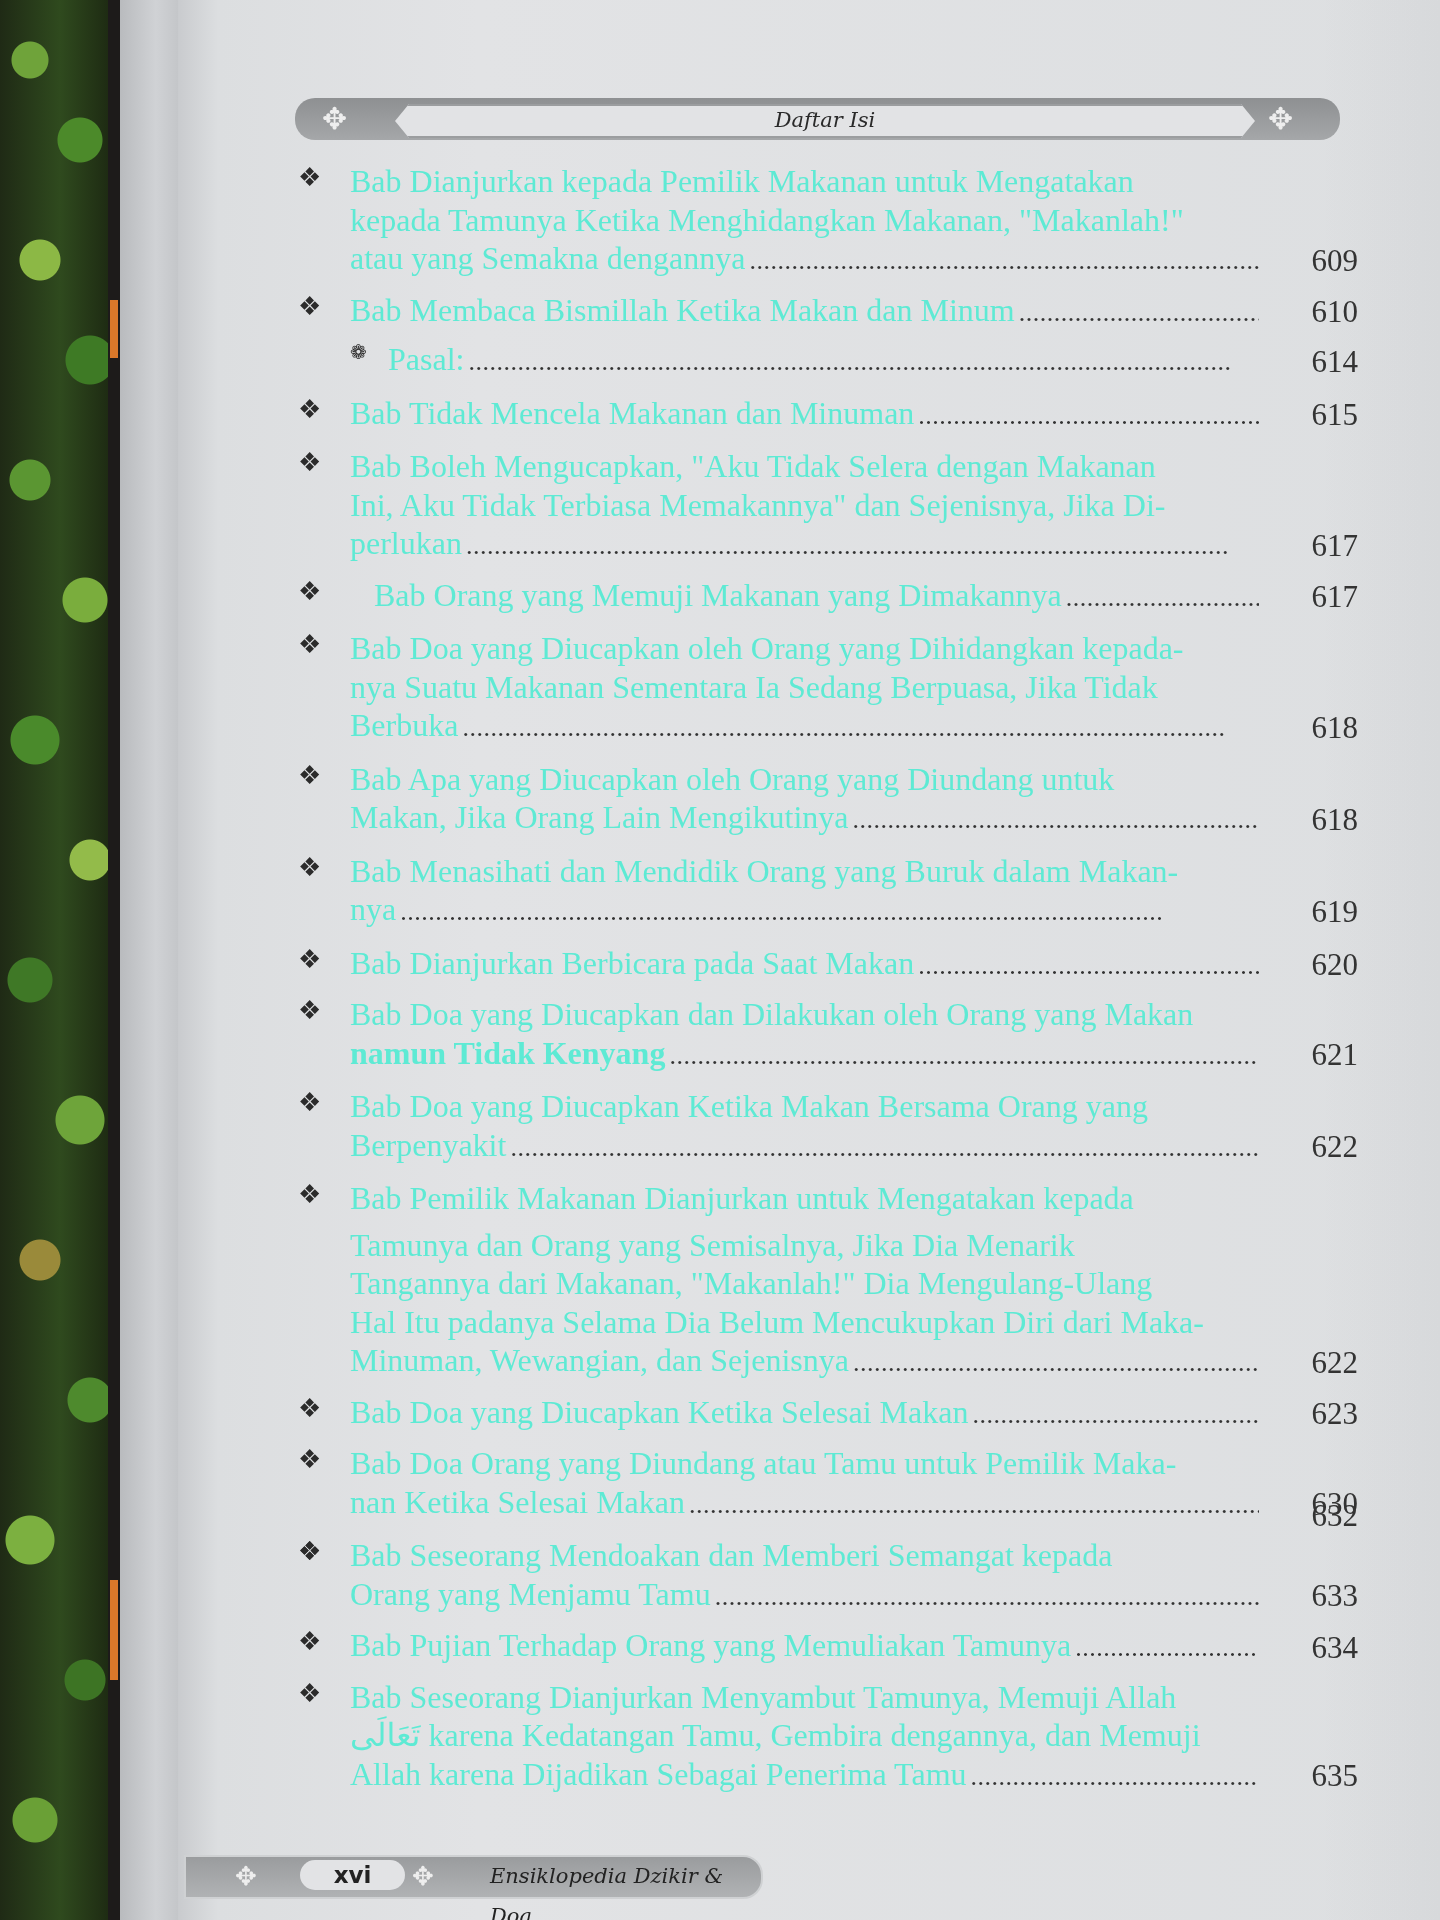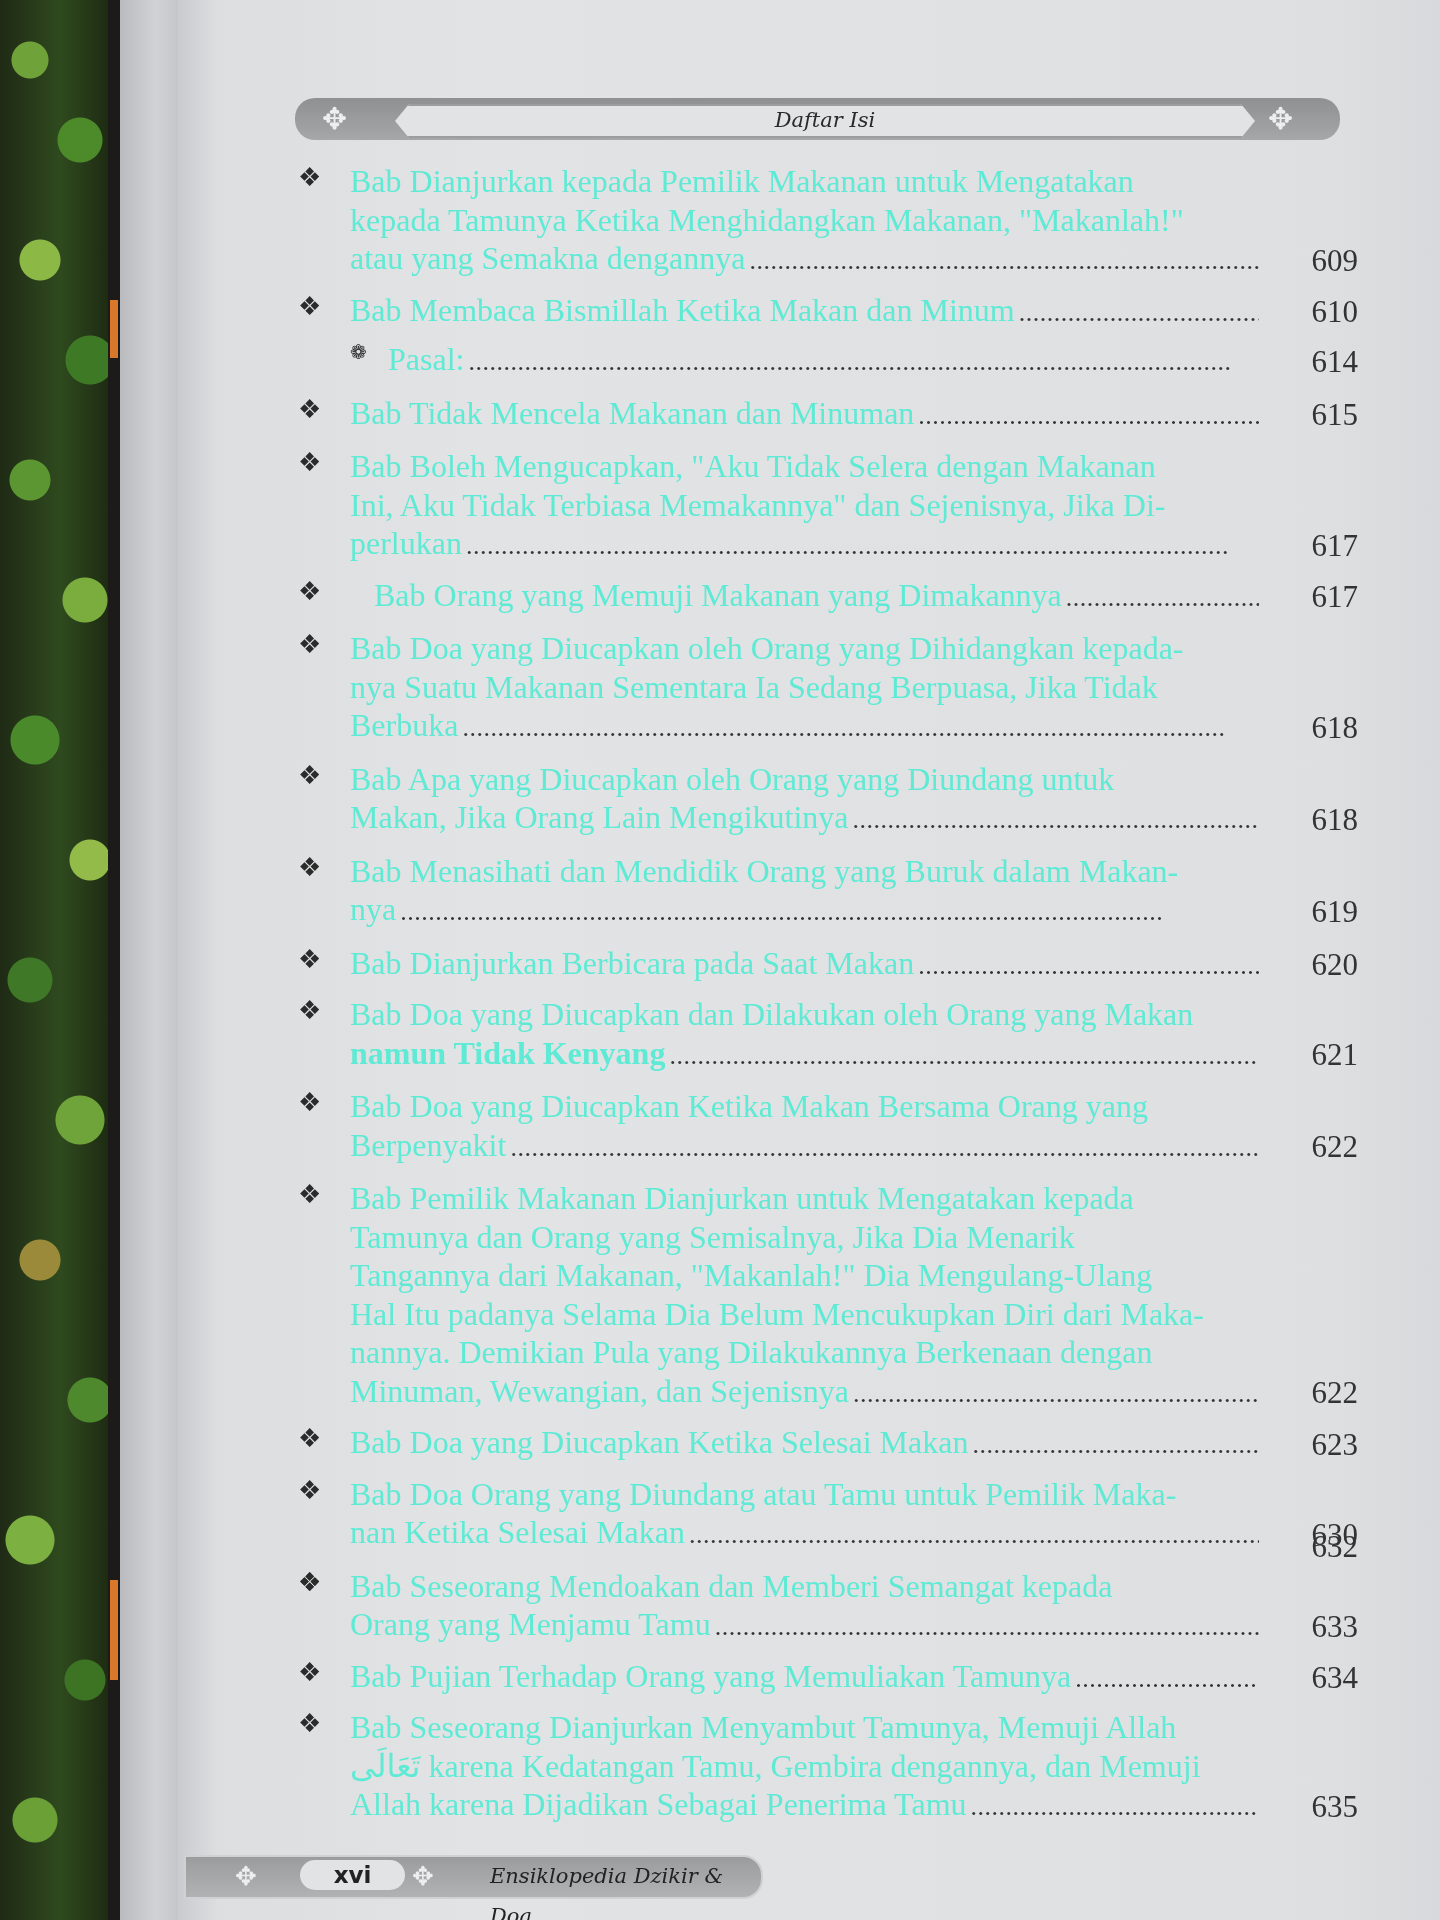--- a/index.html
+++ b/index.html
@@ -264,24 +264,23 @@
           <span style="white-space: nowrap;">Berpenyakit</span>
           <span class="leader"></span>
         </div>
       </div>
       <span class="pageno">622</span>
     </div>
     <div class="entry" style="margin-top: 12px;">
       <span class="bullet">❖</span>
       <div class="text">
         <div style="white-space: nowrap;">Bab Pemilik Makanan Dianjurkan untuk Mengatakan kepada</div>
-        <div style="white-space: nowrap;">Tamunya dan Orang yang Semisalnya, Jika Dia Menarik</div>
+        <div style="white-space: nowrap; margin-top: 8px;">Tamunya dan Orang yang Semisalnya, Jika Dia Menarik</div>
         <div style="white-space: nowrap;">Tangannya dari Makanan, "Makanlah!" Dia Mengulang-Ulang</div>
         <div style="white-space: nowrap;">Hal Itu padanya Selama Dia Belum Mencukupkan Diri dari Maka-</div>
-        <div style="white-space: nowrap;">nannya. Demikian Pula yang Dilakukannya Berkenaan dengan</div>
         <div class="last-line">
           <span style="white-space: nowrap;">Minuman, Wewangian, dan Sejenisnya</span>
           <span class="leader"></span>
         </div>
       </div>
       <span class="pageno">622</span>
     </div>
     <div class="entry" style="margin-top: 10px;">
       <span class="bullet">❖</span>
       <div class="text">

